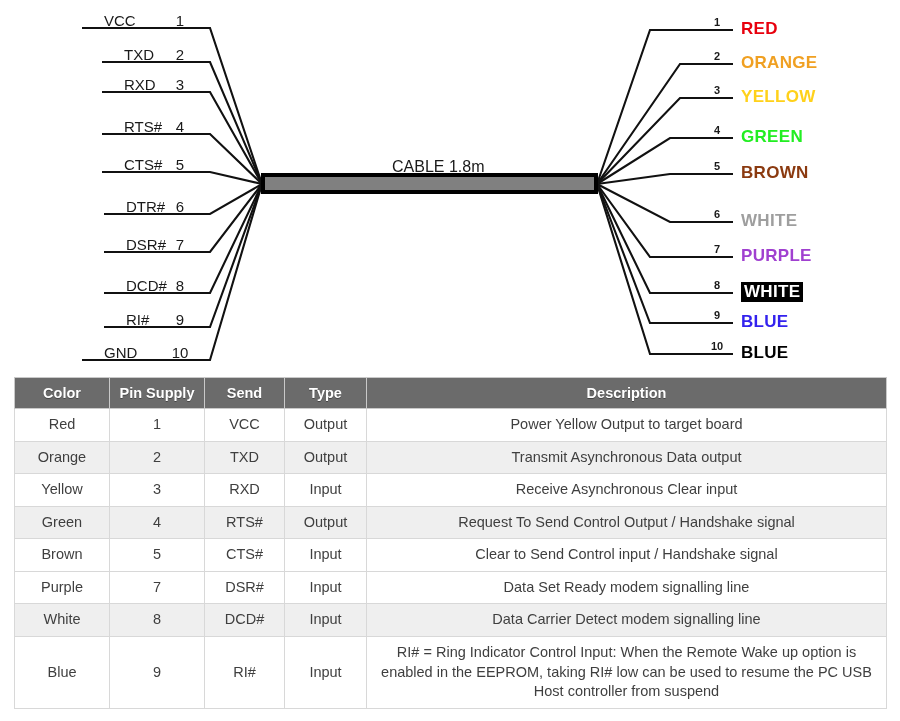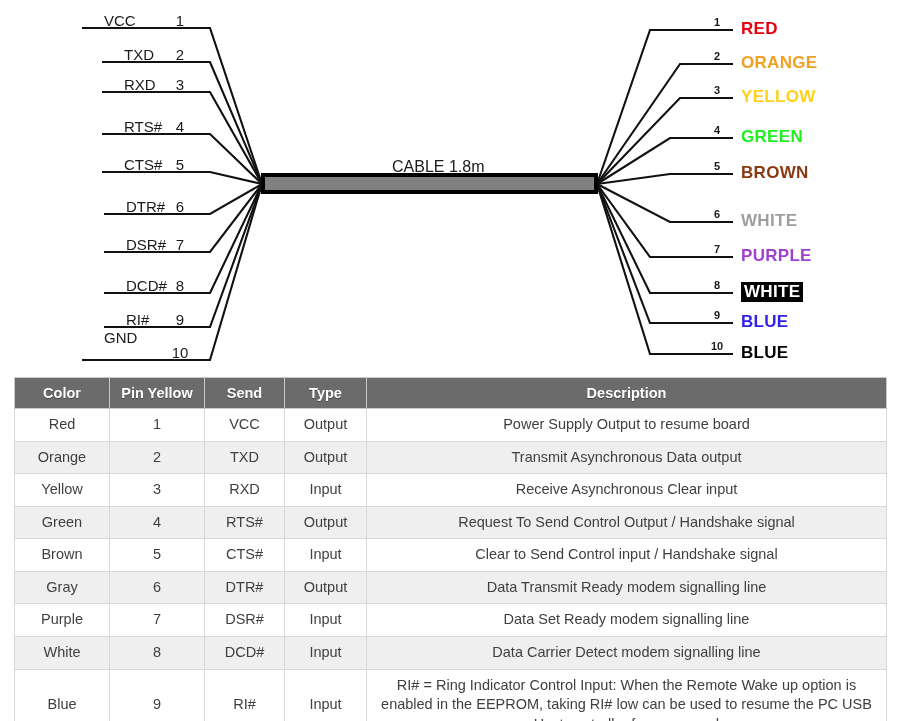--- a/index.html
+++ b/index.html
@@ -106,21 +106,21 @@
         <div class="pin-label" style="left: 124px; top: 156px;">CTS#</div>
         <div class="pin-num-left" style="left: 168px; top: 156px;">5</div>
         <div class="pin-label" style="left: 126px; top: 198px;">DTR#</div>
         <div class="pin-num-left" style="left: 168px; top: 198px;">6</div>
         <div class="pin-label" style="left: 126px; top: 236px;">DSR#</div>
         <div class="pin-num-left" style="left: 168px; top: 236px;">7</div>
         <div class="pin-label" style="left: 126px; top: 277px;">DCD#</div>
         <div class="pin-num-left" style="left: 168px; top: 277px;">8</div>
         <div class="pin-label" style="left: 126px; top: 311px;">RI#</div>
         <div class="pin-num-left" style="left: 168px; top: 311px;">9</div>
-        <div class="pin-label" style="left: 104px; top: 329px;">GND</div>
+        <div class="pin-label" style="left: 104px; top: 344px;">GND</div>
         <div class="pin-num-left" style="left: 168px; top: 344px;">10</div>
       </div>
     <div id="right-labels">
         <div class="pin-num-right" style="left: 707px; top: 16px;">1</div>
         <div class="color-label" style="left: 741px; top: 19px; color: rgb(232, 0, 13);">RED</div>
         <div class="pin-num-right" style="left: 707px; top: 50px;">2</div>
         <div class="color-label" style="left: 741px; top: 53px; color: rgb(240, 160, 34);">ORANGE</div>
         <div class="pin-num-right" style="left: 707px; top: 84px;">3</div>
         <div class="color-label" style="left: 741px; top: 87px; color: rgb(255, 209, 26);">YELLOW</div>
         <div class="pin-num-right" style="left: 707px; top: 124px;">4</div>
@@ -145,33 +145,33 @@
       <colgroup>
         <col class="c-color">
           <col class="c-pin">
           <col class="c-name">
         <col class="c-type">
           <col class="c-desc">
       </colgroup>
       <thead>
         <tr id="table-head-row">
             <th>Color</th>
-            <th>Pin Yellow</th>
+            <th>Pin Supply</th>
             <th>Send</th>
             <th>Type</th>
             <th>Description</th>
           </tr>
       </thead>
       <tbody id="table-body">
           <tr>
             <td>Red</td>
             <td>1</td>
             <td>VCC</td>
             <td>Output</td>
-            <td>Power Supply Output to resume board</td>
+            <td>Power Yellow Output to target board</td>
           </tr>
           <tr class="alt">
             <td>Orange</td>
             <td>2</td>
             <td>TXD</td>
             <td>Output</td>
             <td>Transmit Asynchronous Data output</td>
           </tr>
           <tr>
             <td>Yellow</td>
@@ -187,27 +187,20 @@
             <td>Output</td>
             <td>Request To Send Control Output / Handshake signal</td>
           </tr>
           <tr>
             <td>Brown</td>
             <td>5</td>
             <td>CTS#</td>
             <td>Input</td>
             <td>Clear to Send Control input / Handshake signal</td>
           </tr>
-          <tr class="alt">
-            <td>Gray</td>
-            <td>6</td>
-            <td>DTR#</td>
-            <td>Output</td>
-            <td>Data Transmit Ready modem signalling line</td>
-          </tr>
           <tr>
             <td>Purple</td>
             <td>7</td>
             <td>DSR#</td>
             <td>Input</td>
             <td>Data Set Ready modem signalling line</td>
           </tr>
           <tr class="alt">
             <td>White</td>
             <td>8</td>

